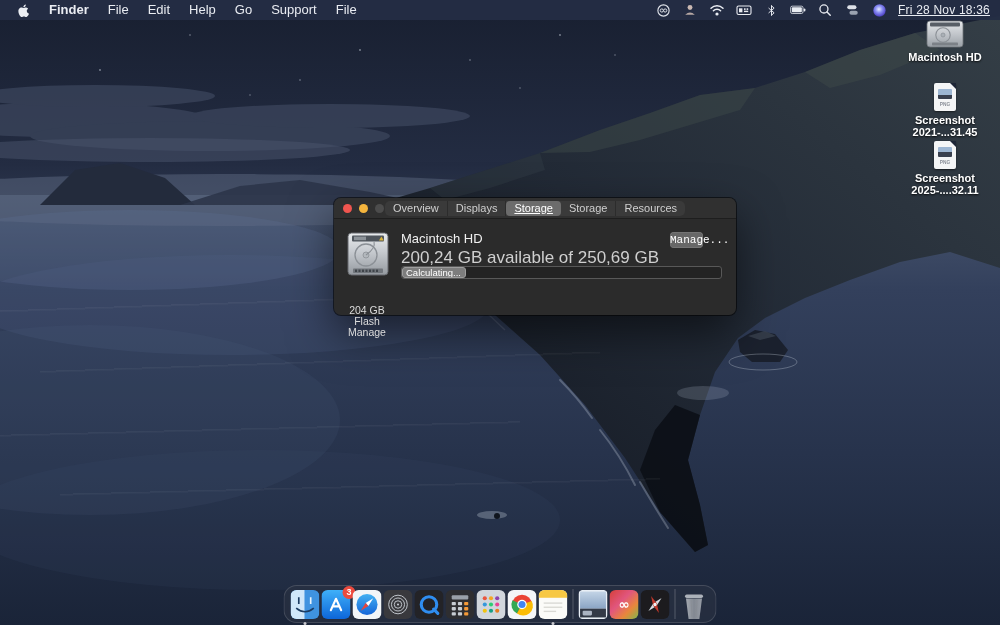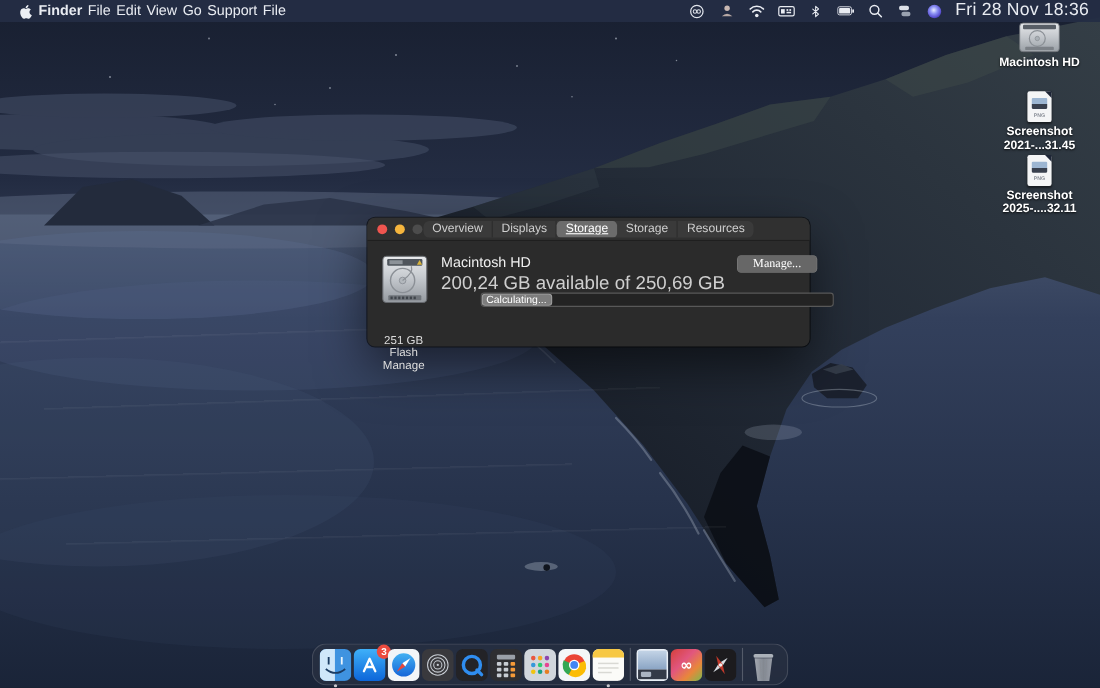--- a/index.html
+++ b/index.html
@@ -7,26 +7,26 @@
   body { font-family:"Liberation Sans", sans-serif; position:relative; background:#1a2233; }
 
   
   #wallpaper { position:absolute; inset:0; z-index:0; }
 
   
   .menubar { position:absolute; top:0; left:0; width:1000px; height:20px;
     background:var(--c-menubar_bg, rgba(36,45,68,0.95));
     display:flex; align-items:center; justify-content:space-between;
     z-index:50; color:#e9ecf2; font-size:13px; }
-  .menubar-left { display:flex; align-items:center; gap:5px; padding-left:14px; height:100%; }
+  .menubar-left { display:flex; align-items:center; gap:19px; padding-left:14px; height:100%; }
   .menubar-left .app-menu { font-weight:bold; }
   .menu-item { cursor:default; line-height:20px; }
   .menubar-right { display:flex; align-items:center; gap:11px; padding-right:10px; height:100%; }
   .status-icon { width:16px; height:16px; display:flex; align-items:center; justify-content:center; }
-  .clock { font-size:16px; letter-spacing:.2px; white-space:nowrap; }
+  .clock { font-size:12px; letter-spacing:.2px; white-space:nowrap;text-decoration:underline; }
 
   
   .desktop-icons { position:absolute; top:0; right:0; width:110px; height:300px; z-index:10; }
   .desk-item { position:absolute; left:0; width:110px; display:flex; flex-direction:column; align-items:center; }
   .desk-item .label { margin-top:3px; color:#fff; font-size:11px; font-weight:bold; text-align:center;
     line-height:12px; text-shadow:0 1px 2px rgba(0,0,0,.85); }
   .di-1 { top:20px; } .di-2 { top:83px; } .di-3 { top:141px; }
 
   .png-icon { width:22px; height:28px; background:#f4f5f6; border-radius:2px; position:relative;
     box-shadow:0 1px 2px rgba(0,0,0,.5); }
@@ -56,26 +56,26 @@
   .segment:last-child { border-right:none; }
   .segment.selected { background:var(--c-segment_selected,#6c6c6c); color:#fff; border-radius:4px;
     border-right:none;text-decoration:underline; }
 
   .win-body { position:relative; height:95px; }
   .drive-art { position:absolute; left:12px; top:12px; }
   .drive-caption { position:absolute; left:0px; top:86px; width:66px; text-align:center;
     font-size:10.5px; color:#dcdcdc; line-height:11px; }
   .info-name { position:absolute; left:67px; top:12px; font-size:13px; color:#f0f0f0; }
   .info-avail { position:absolute; left:67px; top:29px; font-size:17px; color:#cfcfcf; }
-  .manage-btn { position:absolute; left:336px; top:13px; width:73px; height:16px;
+  .manage-btn { position:absolute; left:336px; top:13px; width:33px; height:16px;
     background:var(--c-button_bg,#676767); border:none; border-radius:4px; color:#fff;
-    font-size:11px; line-height:15px; text-align:center; font-family:Liberation Serif, serif;
+    font-size:11px; line-height:15px; text-align:center; font-family:Liberation Mono, monospace;
     box-shadow:inset 0 0 0 0.5px rgba(255,255,255,.18); }
   .progress { position:absolute; left:67px; top:47px; width:321px; height:13px;
-    background:#232323; border:1px solid #585858; border-radius:3px;margin-left:36px; }
+    background:#232323; border:1px solid #585858; border-radius:3px; }
   .progress-chip { position:absolute; left:0px; top:0px; height:11px; width:64px;
     background:var(--c-progress_chip,#7d7d7d); border:1px solid #9d9d9d; border-radius:3px;
     font-size:9.5px; color:#fff; line-height:10px; padding-left:3px; white-space:nowrap; overflow:hidden; }
 
   
   .dock { position:absolute; bottom:2px; left:50%; transform:translateX(-50%);
     height:38px; background:rgba(46,53,70,.55); border:1px solid rgba(255,255,255,.14);
     border-radius:13px; display:flex; align-items:center; gap:2px; padding:0 6px; z-index:40;
     backdrop-filter:blur(2px); }
   .dock-app { position:relative; width:29px; height:29px; }
@@ -175,21 +175,21 @@
 <div class="menubar">
   <div class="menubar-left">
     <span class="status-icon">
       <svg width="13" height="15" viewBox="0 0 14 16">
           <path fill="#eceff4" d="M11.6,8.6c0-1.6,1.3-2.4,1.4-2.5c-0.8-1.1-2-1.3-2.4-1.3c-1-0.1-2,0.6-2.5,0.6C7.6,5.4,6.8,4.8,5.9,4.8C4.8,4.8,3.7,5.5,3.1,6.5c-1.2,2.1-0.3,5.2,0.9,6.9c0.6,0.8,1.3,1.8,2.2,1.7c0.9,0,1.2-0.6,2.3-0.6c1.1,0,1.4,0.6,2.3,0.6c1,0,1.6-0.9,2.2-1.7c0.7-1,1-1.9,1-2C13.9,11.4,11.6,10.7,11.6,8.6z M9.9,3.7c0.5-0.6,0.8-1.4,0.7-2.2c-0.7,0-1.5,0.5-2,1C8.2,3,7.8,3.8,7.9,4.6C8.7,4.7,9.4,4.2,9.9,3.7z"></path>
         </svg>
     </span>
     <span class="menu-item app-menu">Finder</span>
     <span class="menu-item">File</span>
     <span class="menu-item">Edit</span>
-    <span class="menu-item">View</span>
+    <span class="menu-item">Help</span>
     <span class="menu-item">Go</span>
     <span class="menu-item">Support</span>
     <span class="menu-item">File</span>
   </div>
   <div class="menubar-right">
     <span class="status-icon">
       <svg width="15" height="15" viewBox="0 0 16 16">
           <circle cx="8" cy="8" r="6" stroke="#dfe3ea" stroke-width="1.2" fill="none"></circle>
           <circle cx="6.2" cy="8" r="1.7" stroke="#dfe3ea" stroke-width="1" fill="none"></circle>
           <circle cx="9.8" cy="8" r="1.7" stroke="#dfe3ea" stroke-width="1" fill="none"></circle>
@@ -336,21 +336,21 @@
           <rect x="9" y="38.6" width="2" height="2.4"></rect>
           <rect x="12.5" y="38.6" width="2" height="2.4"></rect>
           <rect x="16" y="38.6" width="2" height="2.4"></rect>
           <rect x="19.5" y="38.6" width="2" height="2.4"></rect>
           <rect x="23" y="38.6" width="2" height="2.4"></rect>
           <rect x="26.5" y="38.6" width="2" height="2.4"></rect>
           <rect x="30" y="38.6" width="2" height="2.4"></rect>
         </g>
     </svg>
     <div class="drive-caption">
-      <div>251 GB</div>
+      <div>204 GB</div>
       <div>Flash Manage</div>
     </div>
     <div class="info-name">Macintosh HD</div>
     <div class="info-avail">200,24 GB available of 250,69 GB</div>
     <button class="manage-btn">Manage...</button>
     <div class="progress">
       <div class="progress-chip">Calculating...</div>
     </div>
   </div>
 </div>

